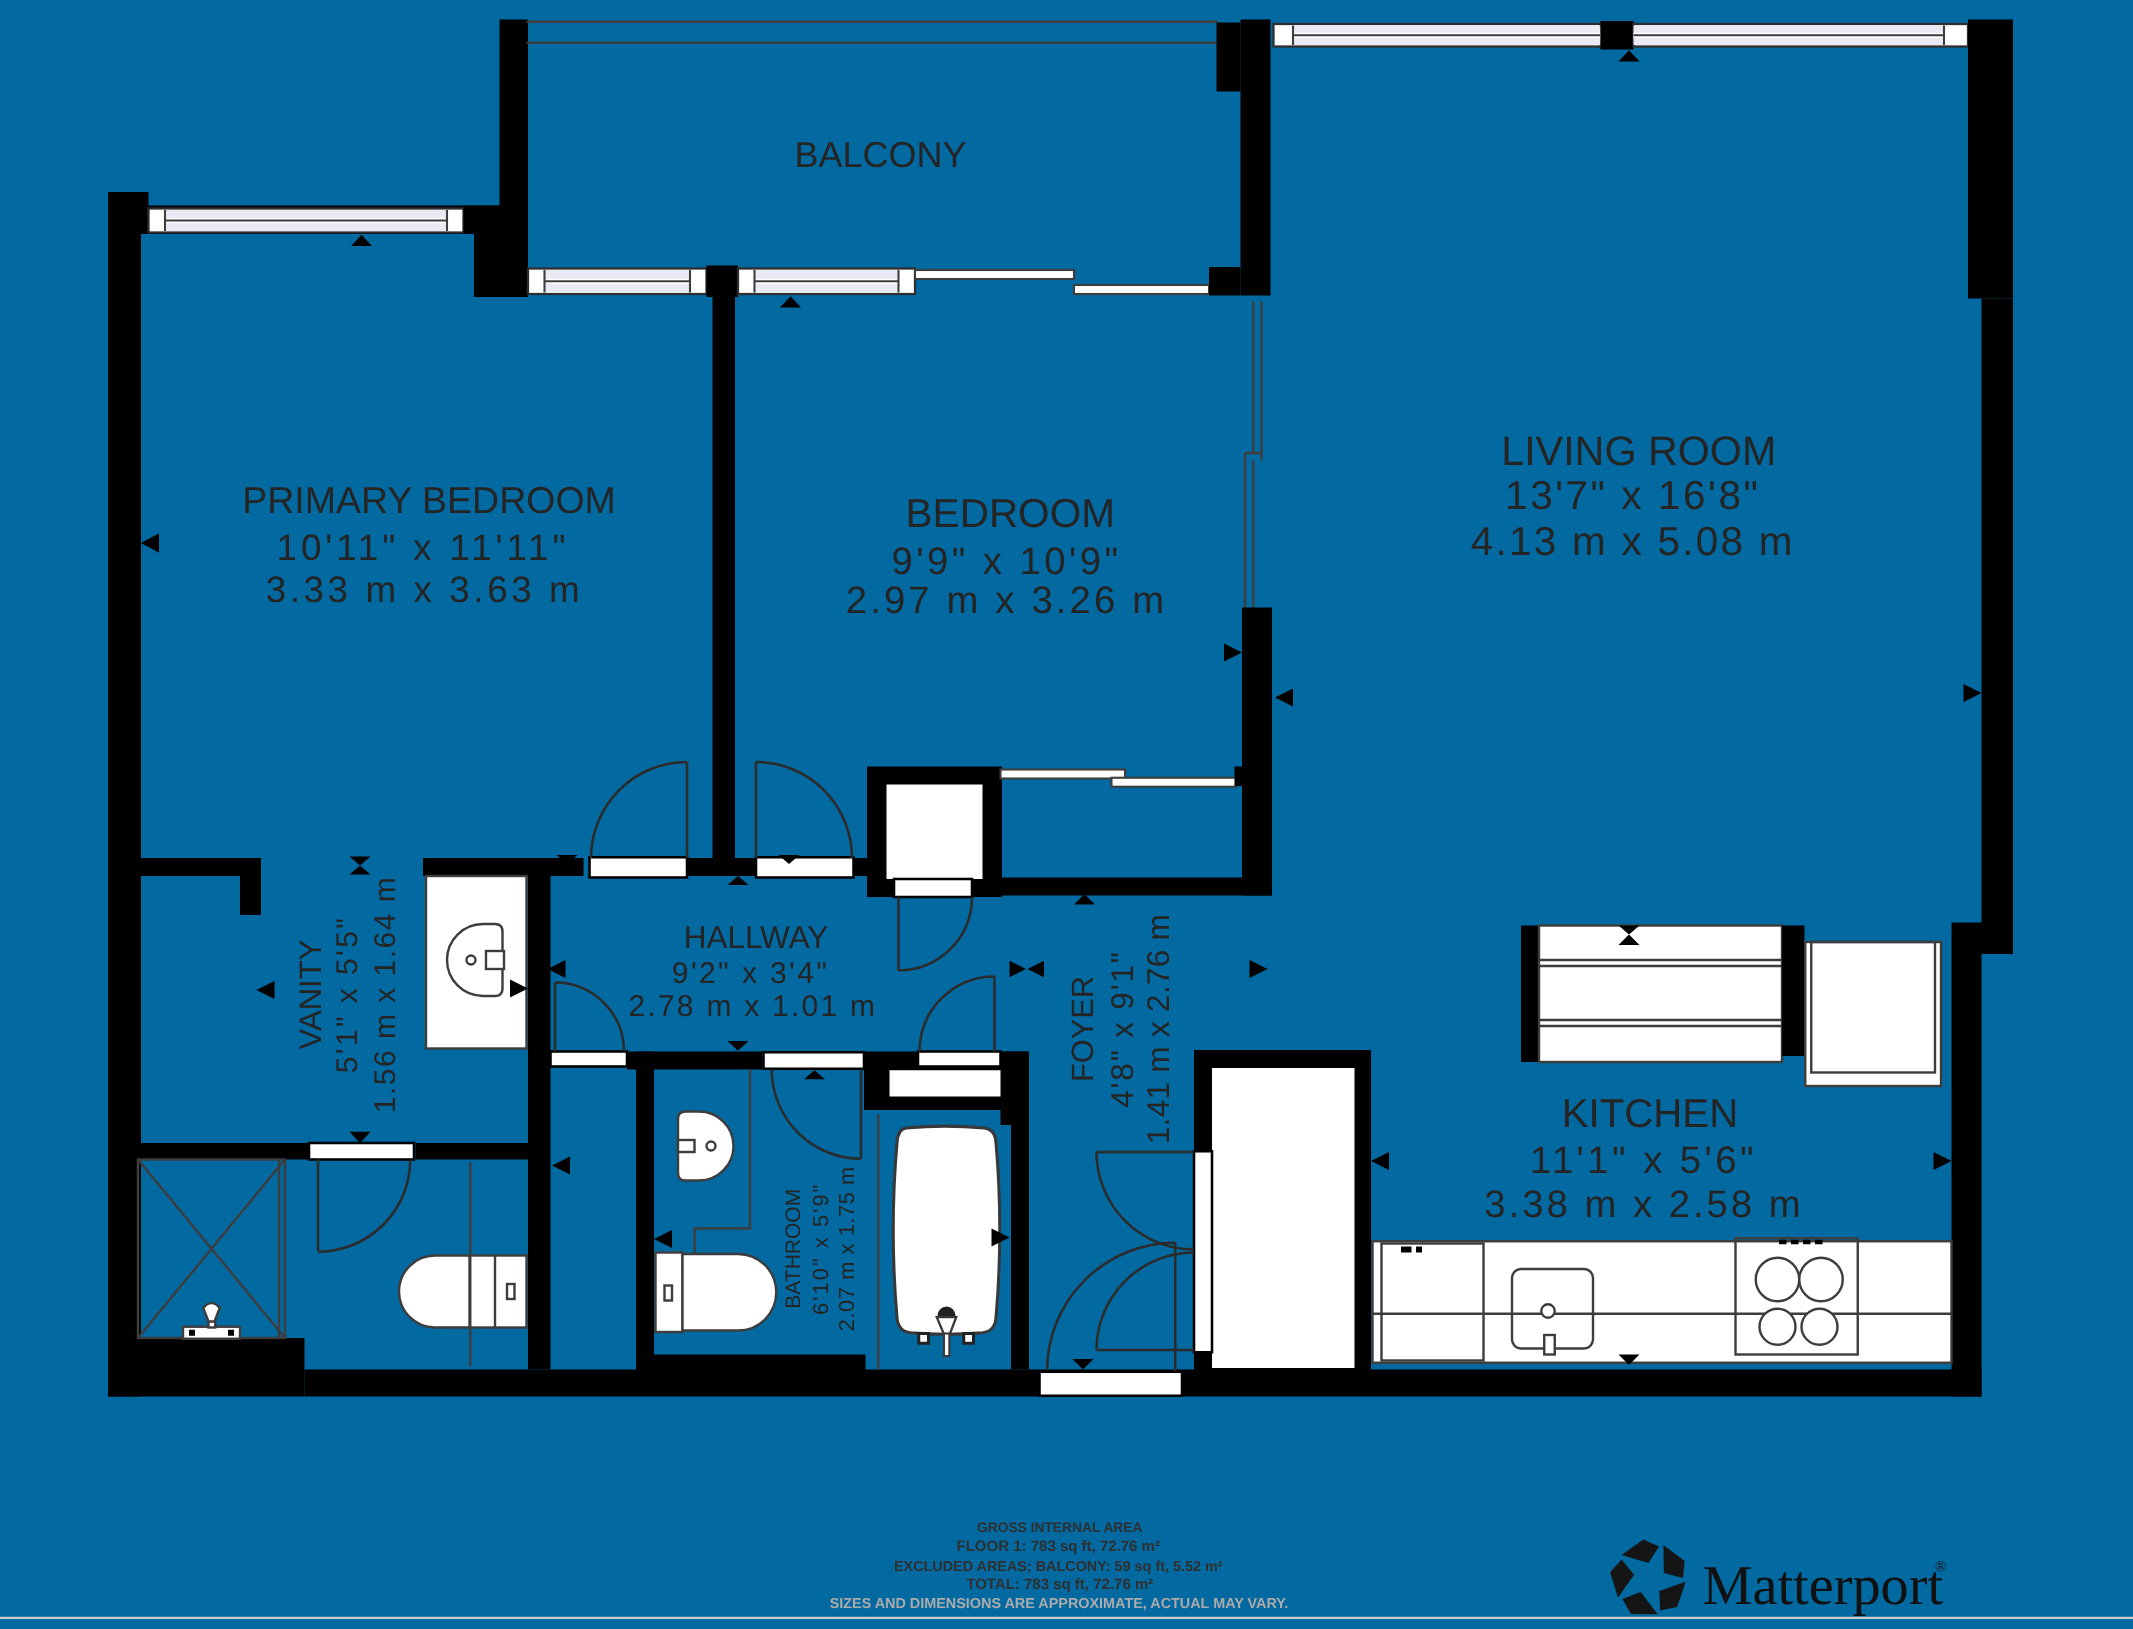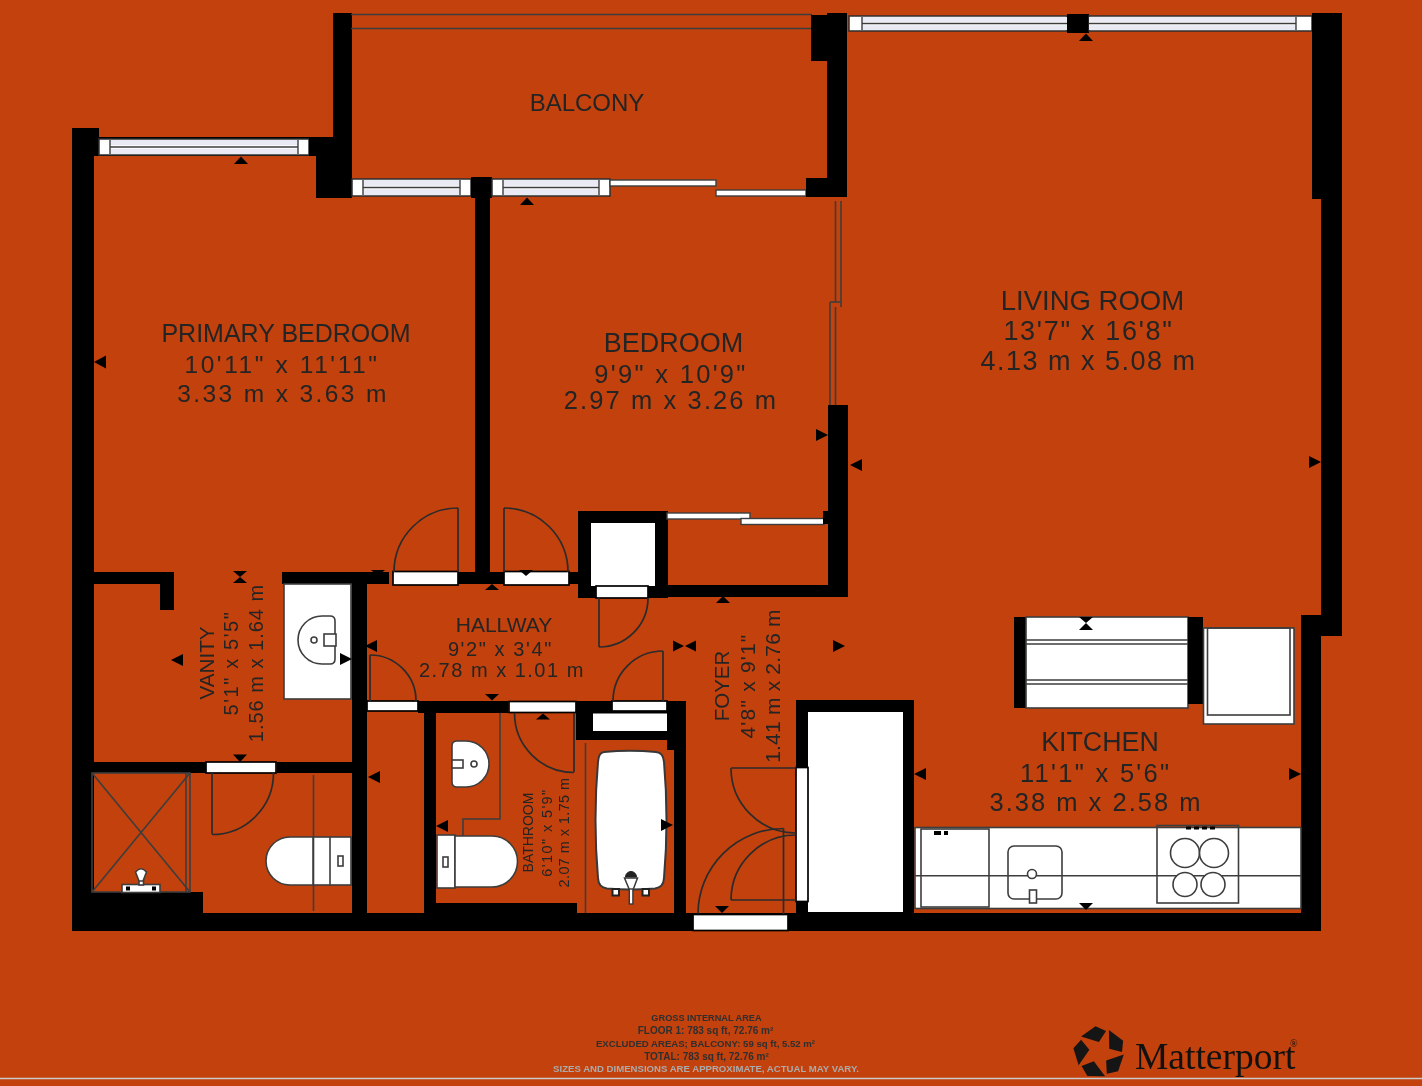--- a/index.html
+++ b/index.html
@@ -1,15 +1,15 @@
 <!DOCTYPE html>
 <html><head><meta charset="utf-8">
 <style>
 html,body{margin:0;padding:0;background:#fff;}
-#page{position:relative;width:1422px;height:1086px;background:#c2410c;overflow:hidden;font-family:"Liberation Sans",sans-serif;}
+#page{position:relative;width:1422px;height:1086px;background:#0369a1;overflow:hidden;font-family:"Liberation Sans",sans-serif;}
 .w{fill:#000;stroke:none;}
 .thin{stroke:#3d3d3d;stroke-width:1.6;fill:none;}
 .fix{stroke:#3d3d3d;stroke-width:1.6;fill:#fff;}
 .arc{stroke:#2b2b2b;stroke-width:1.7;fill:none;}
 .leaf{stroke:#2b2b2b;stroke-width:1.7;fill:none;}
 .bar{fill:#fff;stroke:#000;stroke-width:1.7;}
 .mk{fill:#000;stroke:none;}
 .wfill{fill:#e9eaf3;stroke:none;}
 .wline{stroke:#3d3d3d;stroke-width:1.4;fill:none;}
 .lbl{fill:#242424;text-anchor:middle;}

